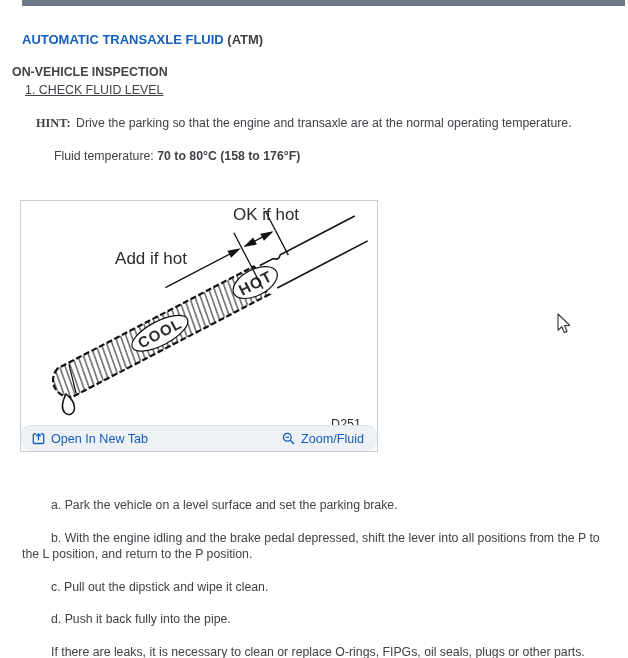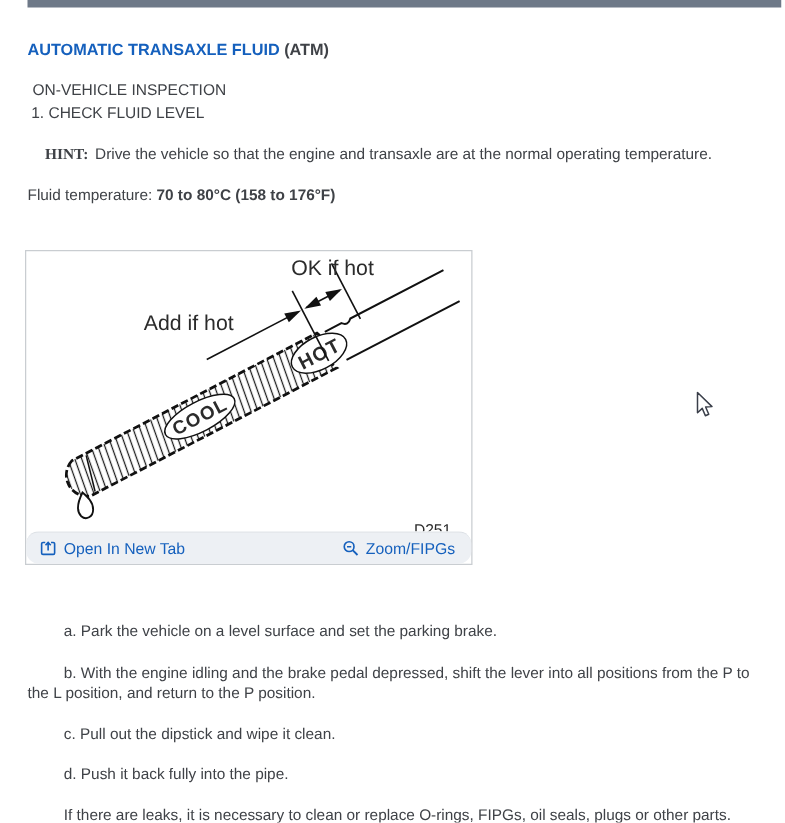--- a/index.html
+++ b/index.html
@@ -3,25 +3,25 @@
 <meta charset="utf-8">
 <style>
   html,body{margin:0;padding:0;}
   body{
     width:628px;height:658px;position:relative;background:#ffffff;
     font-family:"Liberation Sans", sans-serif;color:#3f4247;overflow:hidden;
   }
   .topbar{position:absolute;left:22px;top:0;width:603px;height:6px;background:#6e7988;}
   .title{position:absolute;left:22px;top:32px;font-size:13px;font-weight:bold;white-space:nowrap;text-align:right;}
   .title .link{color:#1560bd;}
-  .section-heading{position:absolute;left:26px;top:65px;font-size:12.4px;font-weight:normal;white-space:nowrap;}
-  .step-number{position:absolute;left:25px;top:83px;font-size:12.4px;white-space:nowrap;}
+  .section-heading{position:absolute;left:12px;top:65px;font-size:12.4px;font-weight:bold;white-space:nowrap;}
+  .step-number{position:absolute;left:25px;top:83px;font-size:12.4px;white-space:nowrap;text-decoration:underline;}
   .hint{position:absolute;left:36px;top:116px;font-size:12.3px;white-space:nowrap;}
   .hint b{margin-right:2px;font-family:Liberation Serif, serif;}
-  .fluid-temp{position:absolute;left:22px;top:149px;font-size:12.3px;white-space:nowrap;}
+  .fluid-temp{position:absolute;left:54px;top:149px;font-size:12.3px;white-space:nowrap;}
   .figure-box{
     position:absolute;left:20px;top:200px;width:358px;height:252px;
     border:1px solid #c9cdd1;box-sizing:border-box;background:#fff;
   }
   .figure-canvas{position:absolute;left:0;top:0;width:356px;height:224px;}
   .figure-footer{
     position:absolute;left:0;bottom:0;width:356px;height:26px;background:#edf0f4;
     border-top:1px solid #dce0e5;box-sizing:border-box;display:flex;align-items:center;
     justify-content:space-between;padding:0 13px 0 11px;z-index:2;border-radius:10px;
   }
@@ -35,21 +35,21 @@
 </head>
 <body>
 
 <div class="topbar"></div>
 
 <div class="title"><span class="link">AUTOMATIC TRANSAXLE FLUID</span><span> (ATM)</span></div>
 
 <div class="section-heading">ON-VEHICLE INSPECTION</div>
 <div class="step-number">1. CHECK FLUID LEVEL</div>
 
-<div class="hint"><b>HINT:</b><span> Drive the vehicle so that the engine and transaxle are at the normal operating temperature.</span></div>
+<div class="hint"><b>HINT:</b><span> Drive the parking so that the engine and transaxle are at the normal operating temperature.</span></div>
 
 <div class="fluid-temp"><span>Fluid temperature: </span><b>70 to 80°C (158 to 176°F)</b></div>
 
 <div class="figure-box">
   <svg class="figure-canvas" width="356" height="224" viewBox="0 0 356 224">
     <defs>
       <pattern id="hatch" patternUnits="userSpaceOnUse" width="5.2" height="6" patternTransform="rotate(8)">
         <line x1="2.6" y1="-1" x2="2.6" y2="7" stroke="#1a1a1a" stroke-width="1"></line>
       </pattern>
     </defs>
@@ -95,21 +95,21 @@
         <path d="M6.5,8.3 V2.2 M4.4,4.2 L6.5,1.9 L8.6,4.2" fill="none" stroke="#1560bd" stroke-width="1.3"></path>
       </svg>
       <span>Open In New Tab</span>
     </span>
     <span class="fig-link">
       <svg width="13" height="13" viewBox="0 0 13 13">
         <circle cx="5.3" cy="5.3" r="3.9" fill="none" stroke="#1560bd" stroke-width="1.3"></circle>
         <line x1="3.6" y1="5.3" x2="7" y2="5.3" stroke="#1560bd" stroke-width="1.2"></line>
         <line x1="8.3" y1="8.3" x2="12" y2="12" stroke="#1560bd" stroke-width="1.5"></line>
       </svg>
-      <span>Zoom/FIPGs</span>
+      <span>Zoom/Fluid</span>
     </span>
   </div>
 </div>
 
 <div class="steps">
   <p>a. Park the vehicle on a level surface and set the parking brake.</p>
   <p>b. With the engine idling and the brake pedal depressed, shift the lever into all positions from the P to the L position, and return to the P position.</p>
   <p>c. Pull out the dipstick and wipe it clean.</p>
   <p>d. Push it back fully into the pipe.</p>
   <p>If there are leaks, it is necessary to clean or replace O-rings, FIPGs, oil seals, plugs or other parts.</p>

